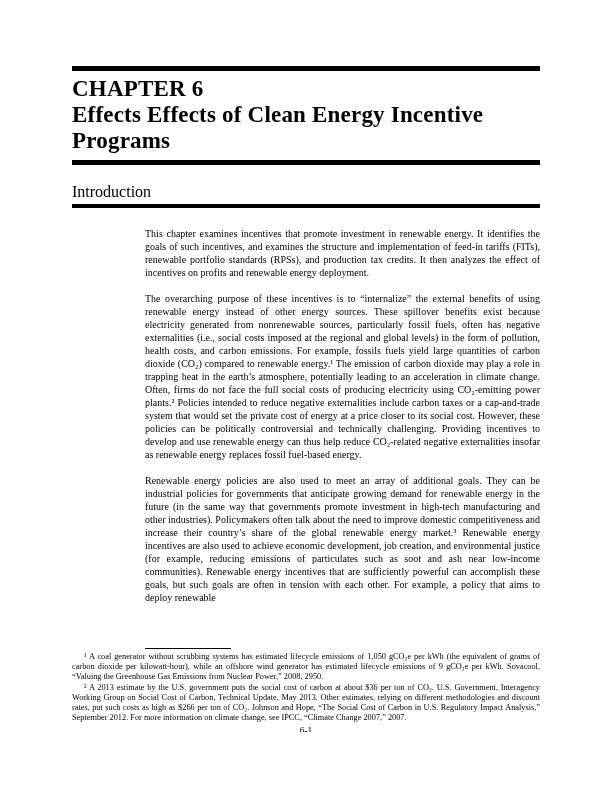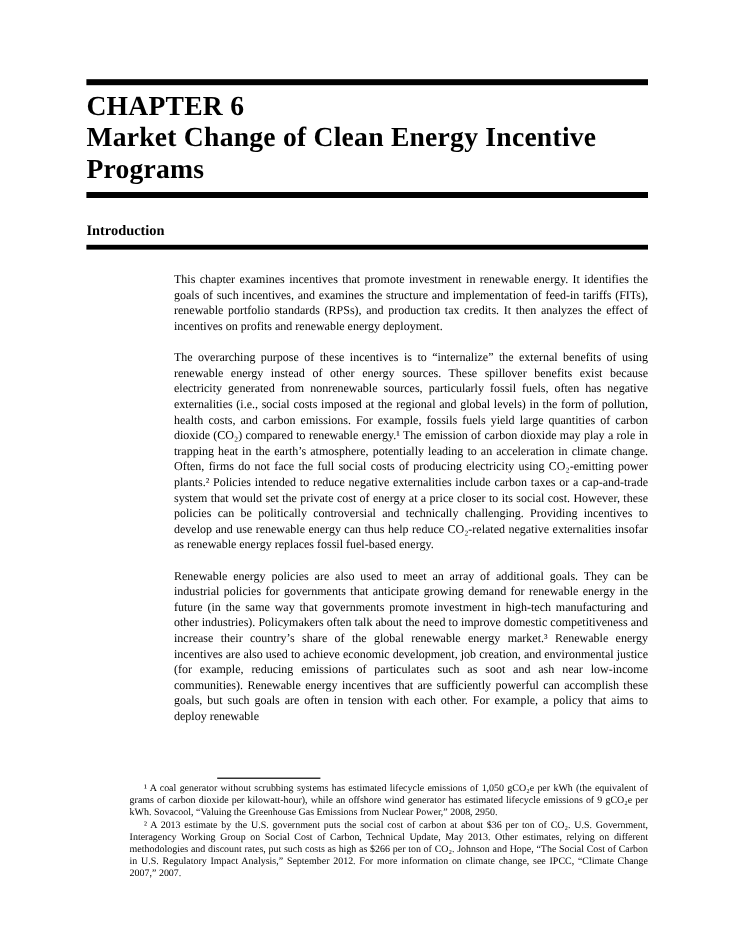--- a/index.html
+++ b/index.html
@@ -34,44 +34,43 @@
     letter-spacing: 0.2px;
   }
   h1.chapter-label {
     margin-top: 5px;
   }
   .title-bottom-rule {
     margin-top: 6px;
   }
   h2.section-heading {
     margin: 18px 0 3px 0;
-    font-size: 12px;
+    font-size: 16px;
     line-height: 18px;
-    font-weight: bold;
+    font-weight: normal;
   }
   .body-text {
     margin-left: 73px;
     width: 395px;
     margin-top: 19px;
     font-size: 10px;
     line-height: 13px;
     text-align: justify;
   }
   .body-text p {
     margin: 13px 0 0 0;
   }
   .footnotes {
     position: absolute;
     left: 72px;
     right: 72px;
     top: 648px;
     font-size: 8.3px;
     line-height: 10.2px;
     text-align: justify;
-    margin-left: 36px;
   }
   .fn-rule {
     margin-left: 73px;
     width: 86px;
     height: 0;
     border-top: 1px solid #000000;
     margin-bottom: 3px;
   }
   .footnotes p.fn {
     margin: 0;
@@ -85,21 +84,21 @@
   }
 </style>
 </head>
 <body>
 
 <div class="page">
 
   <header>
     <div class="rule-thick"></div>
     <h1 class="chapter-line chapter-label">CHAPTER 6</h1>
-    <h1 class="chapter-line">Market Change of Clean Energy Incentive Programs</h1>
+    <h1 class="chapter-line">Effects Effects of Clean Energy Incentive Programs</h1>
     <div class="rule-thick title-bottom-rule"></div>
   </header>
 
   <section>
     <h2 class="section-heading">Introduction</h2>
     <div class="rule-medium"></div>
   </section>
 
   <main class="body-text">
     <p>This chapter examines incentives that promote investment in renewable energy. It identifies the goals of such incentives, and examines the structure and implementation of feed-in tariffs (FITs), renewable portfolio standards (RPSs), and production tax credits. It then analyzes the effect of incentives on profits and renewable energy deployment.</p>

